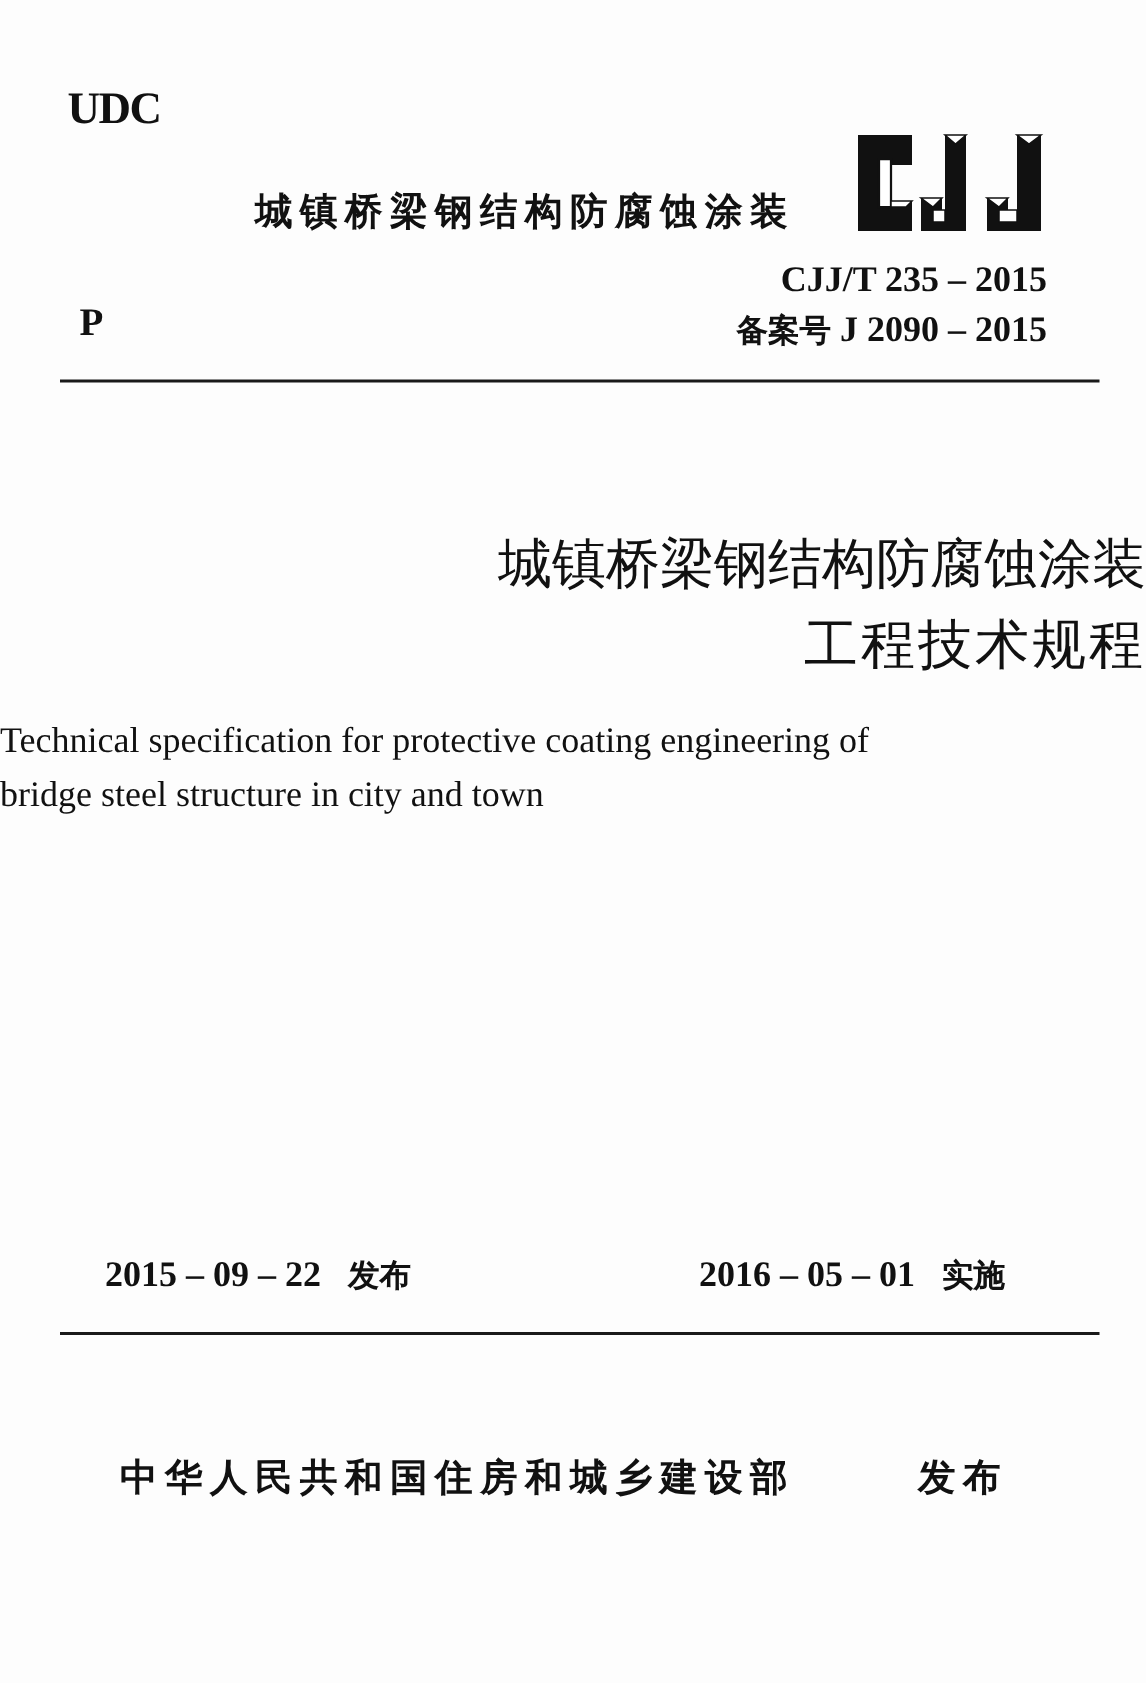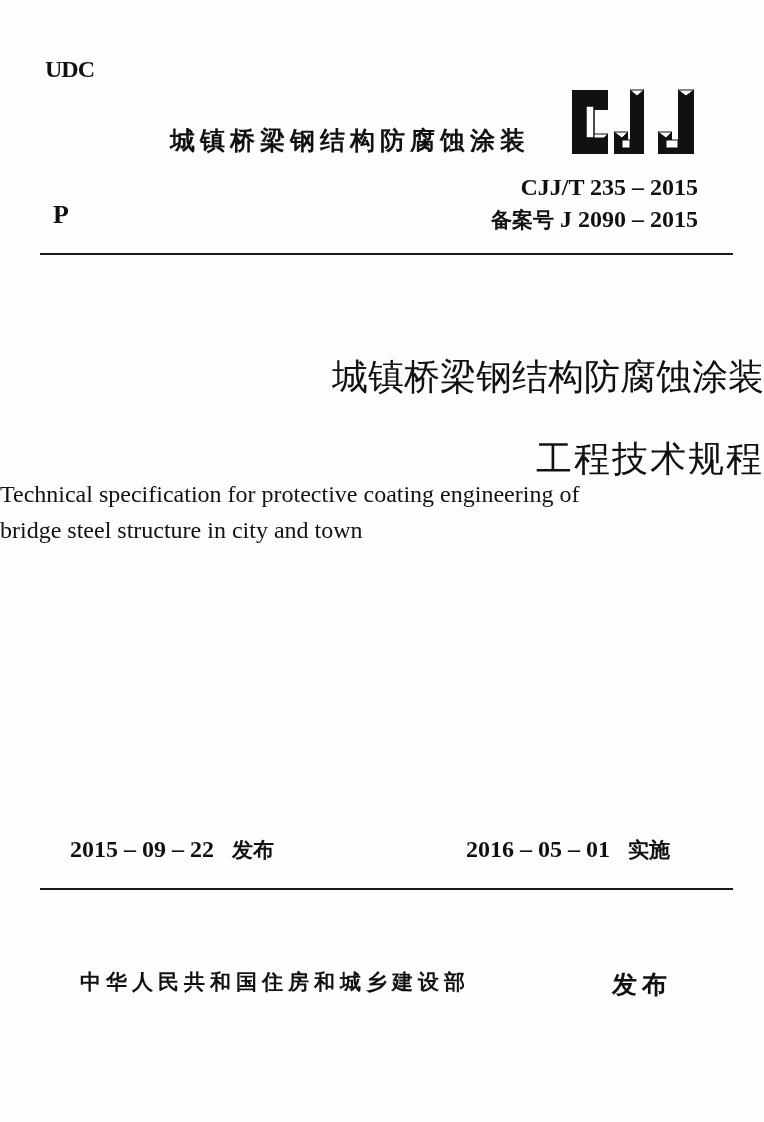--- a/index.html
+++ b/index.html
@@ -14,21 +14,21 @@
       overflow: hidden;
       color: #111;
       font-family: "Liberation Serif", "DejaVu Serif", serif;
     }
     .abs { position: absolute; }
 
     .udc {
       left: 45px; top: 56px;
       font-family: "Liberation Serif", serif;
       font-weight: bold;
-      font-size: 24px;
+      font-size: 30px;
       letter-spacing: -1px;
     }
     .p-class {
       left: 53px; top: 200px;
       font-family: "Liberation Serif", serif;
       font-weight: bold;
       font-size: 26px;
     }
     .std-type {
       left: 170px; top: 124px;
@@ -70,21 +70,21 @@
 
     .title-cn {
       left: 0; width: 764px;
       text-align: right;
       font-family: "DejaVu Serif", serif;
       font-size: 36px;
       line-height: 50px;
       font-weight: normal;
     }
     .title-cn.l1 { top: 352px; }
-    .title-cn.l2 { top: 406px; letter-spacing: 2px; margin-top: 28px; }
+    .title-cn.l2 { top: 406px; letter-spacing: 2px; }
 
     .title-en {
       left: 0; width: 764px;
       text-align: left;
       font-family: "Liberation Serif", serif;
       font-size: 24px;
       line-height: 36px;
     }
     .title-en.l1 { top: 476px; }
     .title-en.l2 { top: 512px; }
@@ -106,21 +106,21 @@
     .date-label {
       font-family: "DejaVu Sans", sans-serif;
       font-weight: bold;
       font-size: 21px;
       margin-left: 18px;
     }
     .publisher {
       left: 80px; top: 968px;
       font-family: "DejaVu Sans", sans-serif;
       font-weight: bold;
-      font-size: 21px;
+      font-size: 25px;
       letter-spacing: 5px;
       white-space: nowrap;
     }
     .publisher-action {
       left: 612px; top: 968px;
       font-family: "DejaVu Sans", sans-serif;
       font-weight: bold;
       font-size: 25px;
       letter-spacing: 5px;
       white-space: nowrap;

